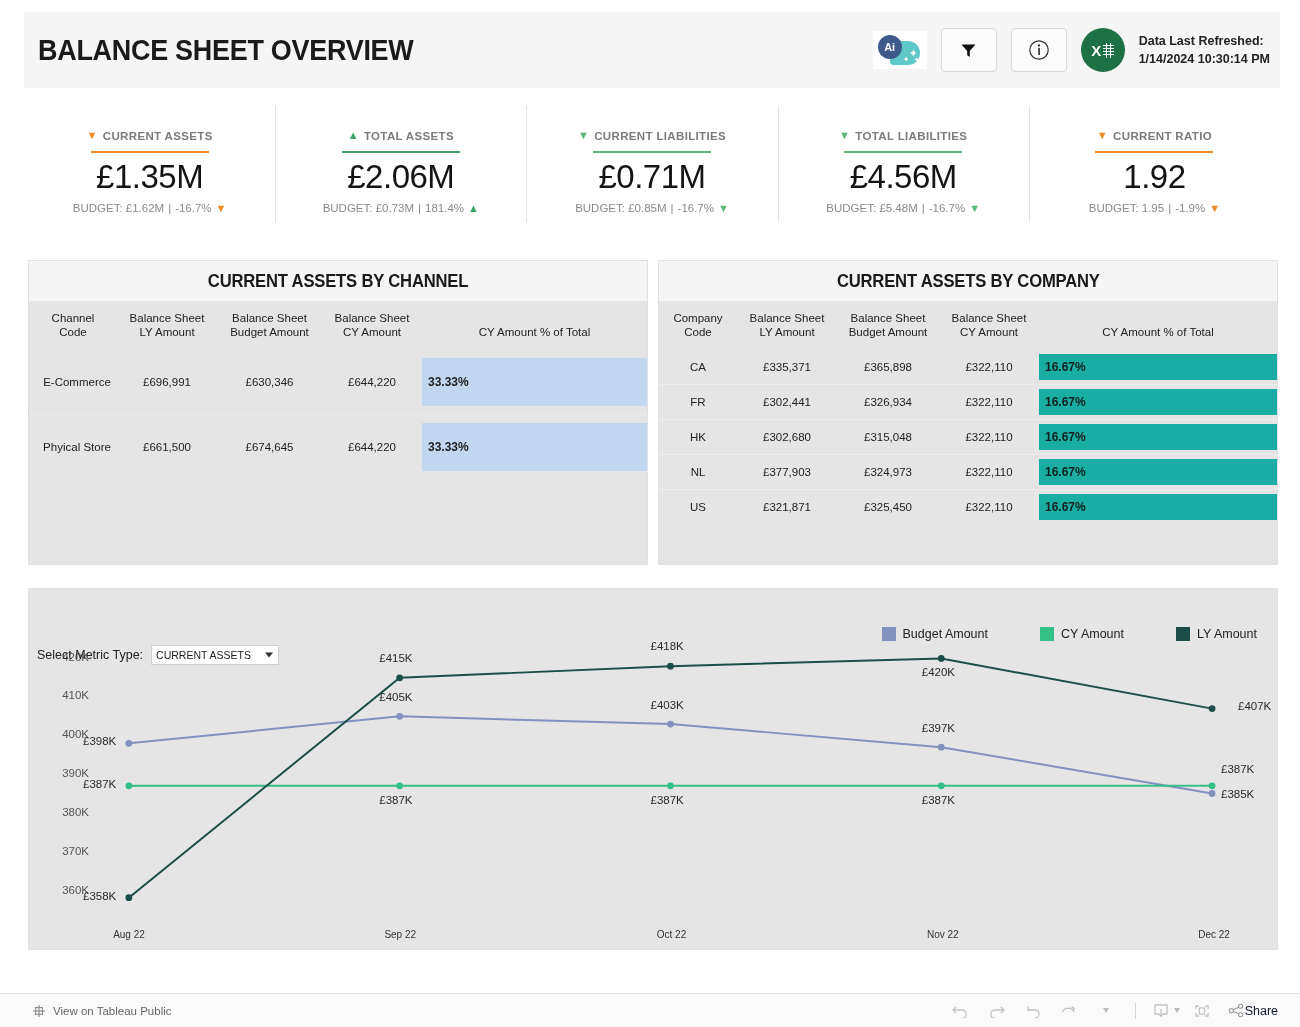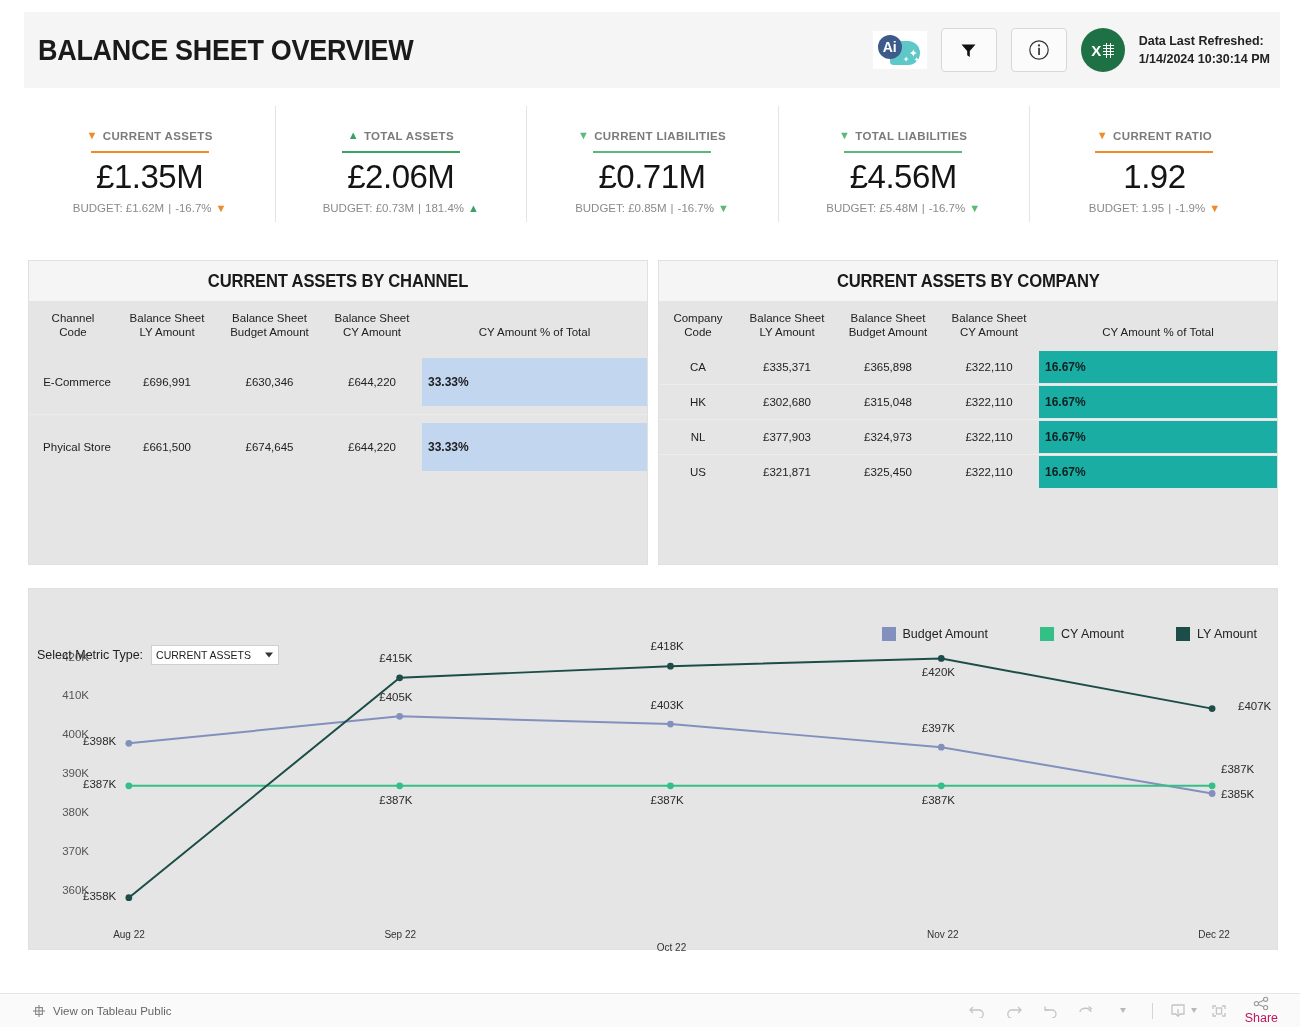--- a/index.html
+++ b/index.html
@@ -25,21 +25,21 @@
   .header-right {
     margin-left: auto; display: flex; align-items: center; gap: 14px;
     padding-right: 10px;
   }
   .ai-badge {
     width: 54px; height: 38px; background:#ffffff; position: relative;
     display:flex; align-items:center; justify-content:center;
   }
   .ai-circle {
     position:absolute; left:5px; top:4px; width:24px; height:24px; border-radius:50%;
-    background:#3d5a8a; color:#fff; font-size:14px; font-weight:700;
+    background:#3d5a8a; color:#fff; font-size:11px; font-weight:700;
     display:flex; align-items:center; justify-content:center; z-index:2;
   }
   .ai-blob {
     position:absolute; left:17px; top:10px; width:30px; height:24px;
     background:#5ec7c7; border-radius: 14px 14px 14px 4px; z-index:1;
   }
   .ai-spark { position:absolute; z-index:3; color:#ffffff; font-size:9px; }
   .icon-btn {
     width: 56px; height: 44px; border: 1px solid #d8d8d8; background:#fbfbfb;
     border-radius: 4px; display:flex; align-items:center; justify-content:center;
@@ -118,21 +118,21 @@
   td.num { text-align:center; }
   td.barcell { padding:0; vertical-align:middle; }
   .bar {
     height:48px; display:flex; align-items:center; padding-left:6px;
     font-size:12px; font-weight:700; color:#1d1d1d;
   }
   .bar-blue { background:#c2d6ef; width:100%; }
 
   .co-row td { height:35px; border-top:1px solid #ededed; }
   .co-row:first-child td { border-top:1px solid #e4e4e4; }
-  .bar-teal { background:#1aada4; height:32px; width:100%;
+  .bar-teal { background:#1aada4; height:26px; width:100%;
     display:flex; align-items:center; padding-left:6px;
     font-size:12px; font-weight:700; color:#10201f; }
 
   
   .metric-bar {
     position:absolute; left:8px; top:56px; display:flex; align-items:center; gap:8px; z-index:6;
   }
   .metric-label { font-size:12.5px; color:#222; }
   .metric-select {
     width:128px; height:20px; border:1px solid #cfcfcf; background:#fff;
@@ -172,22 +172,22 @@
     display:flex; align-items:center; gap:7px; margin-left:32px;
     font-size:11.5px; color:#666; cursor:pointer;
   }
   .bb-right { margin-left:auto; display:flex; align-items:center; gap:4px; padding-right:22px; }
   .bb-btn {
     width:32px; height:26px; display:flex; align-items:center; justify-content:center;
     color:#c4c4c4; cursor:pointer;
   }
   .bb-div { width:1px; height:16px; background:#d5d5d5; margin:0 10px; }
   .bb-share {
-    display:flex; align-items:center; font-size:12.5px; color:#be185d;
-    cursor:pointer; padding-left:6px;flex-direction:column;
+    display:flex; align-items:center; font-size:12.5px; color:#0f172a;
+    cursor:pointer; padding-left:6px;
   }
   .mini-caret {
     width:0;height:0;border-left:3.5px solid transparent;border-right:3.5px solid transparent;
     border-top:5px solid #b9b9b9; margin-left:3px;
   }
 </style>
 </head>
 <body>
 
 <div class="page">
@@ -395,20 +395,31 @@
             <td class="num">£335,371</td>
             <td class="num">£365,898</td>
             <td class="num">£322,110</td>
             <td class="barcell">
               <div class="bar-teal" style="background:#1aada4">
                 <span>16.67%</span>
               </div>
             </td>
           </tr>
           <tr class="co-row">
+            <td>FR</td>
+            <td class="num">£302,441</td>
+            <td class="num">£326,934</td>
+            <td class="num">£322,110</td>
+            <td class="barcell">
+              <div class="bar-teal" style="background:#1aada4">
+                <span>16.67%</span>
+              </div>
+            </td>
+          </tr>
+          <tr class="co-row">
             <td>HK</td>
             <td class="num">£302,680</td>
             <td class="num">£315,048</td>
             <td class="num">£322,110</td>
             <td class="barcell">
               <div class="bar-teal" style="background:#1aada4">
                 <span>16.67%</span>
               </div>
             </td>
           </tr>
@@ -487,21 +498,21 @@
         </svg>
     <div class="y-tick" style="left: 20px; top: 254.588px;">360K</div>
         <div class="y-tick" style="left: 20px; top: 215.765px;">370K</div>
         <div class="y-tick" style="left: 20px; top: 176.941px;">380K</div>
         <div class="y-tick" style="left: 20px; top: 138.118px;">390K</div>
         <div class="y-tick" style="left: 20px; top: 99.2941px;">400K</div>
         <div class="y-tick" style="left: 20px; top: 60.4706px;">410K</div>
         <div class="y-tick" style="left: 20px; top: 21.6471px;">420K</div>
         <div class="x-tick" style="left: 100px; top: 300px;">Aug 22</div>
         <div class="x-tick" style="left: 371.25px; top: 300px;">Sep 22</div>
-        <div class="x-tick" style="left: 642.5px; top: 300px; margin-top: 13px;">Oct 22</div>
+        <div class="x-tick" style="left: 642.5px; top: 300px;">Oct 22</div>
         <div class="x-tick" style="left: 913.75px; top: 300px;">Nov 22</div>
         <div class="x-tick" style="left: 1185px; top: 300px;">Dec 22</div>
         <div class="axis-line" style="left: 0px; right: 0px; top: 320px; height: 1px;"></div>
         <div class="pt-label" style="left: 54px; top: 106.059px;">£398K</div>
         <div class="pt-label" style="left: 350.25px; top: 61.8824px;">£405K</div>
         <div class="pt-label" style="left: 621.5px; top: 69.6471px;">£403K</div>
         <div class="pt-label" style="left: 892.75px; top: 92.9412px;">£397K</div>
         <div class="pt-label" style="left: 1192px; top: 158.529px;">£385K</div>
         <div class="pt-label" style="left: 54px; top: 148.765px;">£387K</div>
         <div class="pt-label" style="left: 350.25px; top: 164.765px;">£387K</div>

